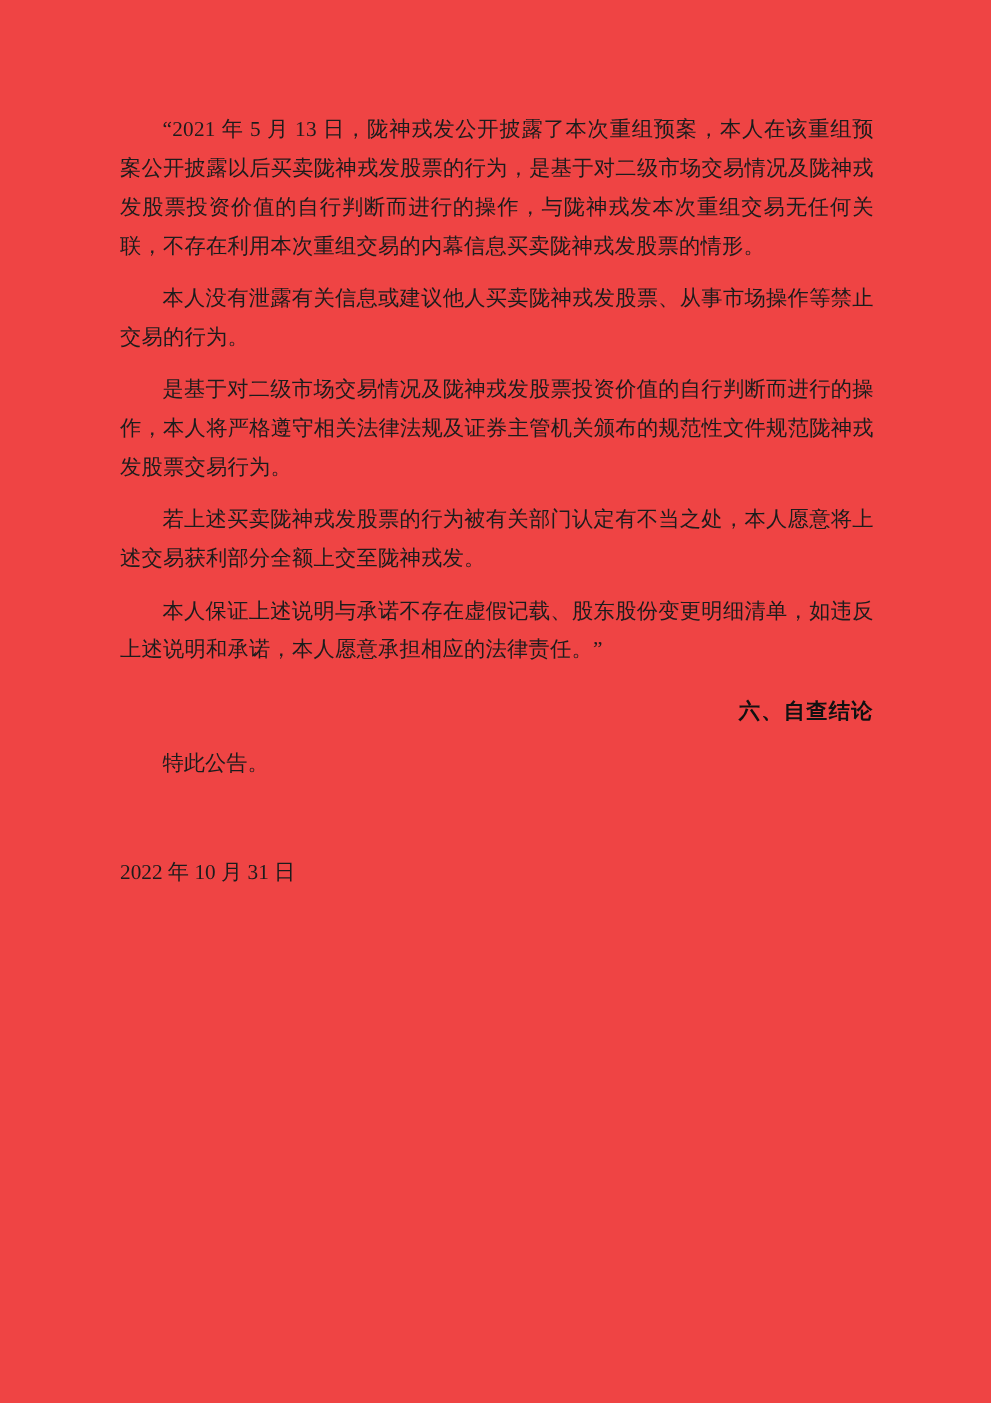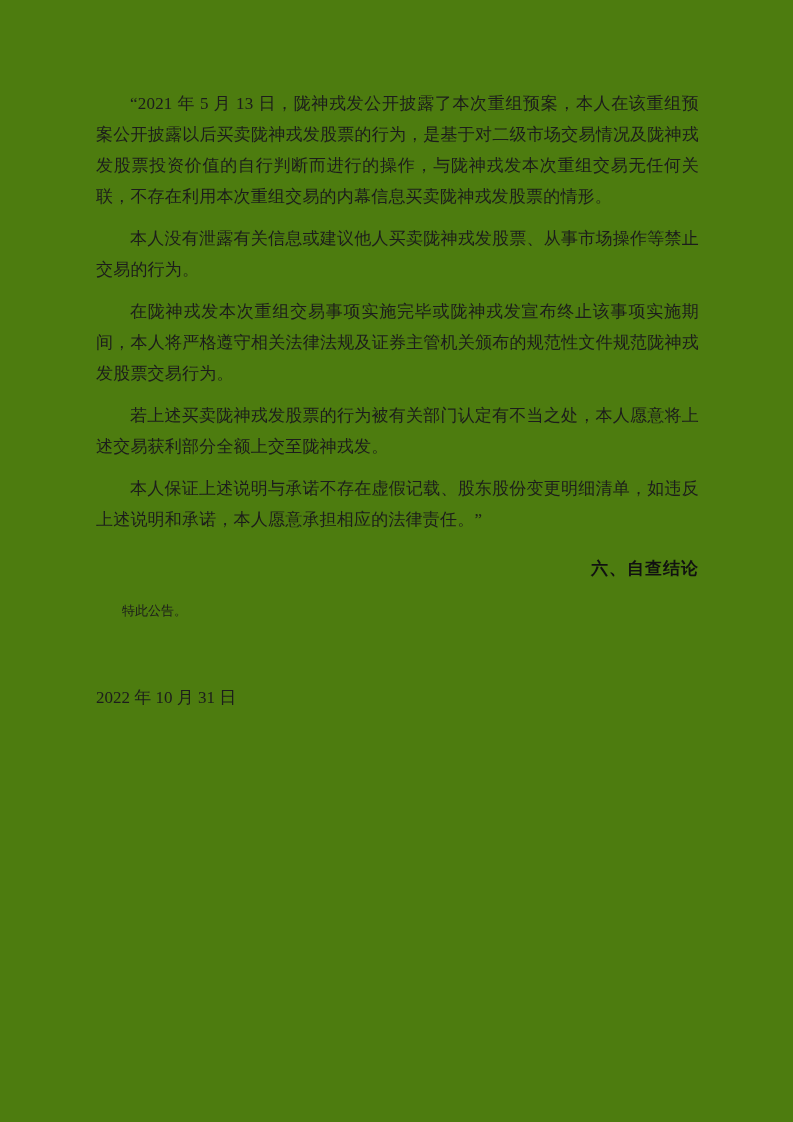--- a/index.html
+++ b/index.html
@@ -4,21 +4,21 @@
 <style>
   html, body {
     margin: 0;
     padding: 0;
     background: #ffffff;
   }
   .page {
     position: relative;
     width: 793px;
     height: 1122px;
-    background: #4d7c0f;
+    background: #ef4444;
     overflow: hidden;
     font-family: "Liberation Serif", "DejaVu Serif", serif;
     color: #1c1c1c;
   }
   .content {
     position: absolute;
     left: 96px;
     top: 88px;
     width: 603px;
   }
@@ -37,21 +37,21 @@
     font-weight: 700;
     font-size: 17px;
     line-height: 31px;
     text-indent: 2em;
     letter-spacing: 1px;
     color: #111111;
     text-align: right;
   }
   p.closing-line {
     margin: 0;
-    font-size: 13px;
+    font-size: 17px;
     line-height: 31px;
     text-indent: 2em;
   }
   .signature-block {
     margin-top: 56px;
   }
   p.signature-company {
     margin: 0;
     font-size: 17px;
     line-height: 31px;
@@ -70,21 +70,21 @@
 <body>
 
 <div class="page">
   <div class="content">
 
     <p class="body-para">“2021 年 5 月 13 日，陇神戎发公开披露了本次重组预案，本人在该重组预案公开披露以后买卖陇神戎发股票的行为，是基于对二级市场交易情况及陇神戎发股票投资价值的自行判断而进行的操作，与陇神戎发本次重组交易无任何关联，不存在利用本次重组交易的内幕信息买卖陇神戎发股票的情形。</p>
 
 
     <p class="body-para">本人没有泄露有关信息或建议他人买卖陇神戎发股票、从事市场操作等禁止交易的行为。</p>
 
-    <p class="body-para">在陇神戎发本次重组交易事项实施完毕或陇神戎发宣布终止该事项实施期间，本人将严格遵守相关法律法规及证券主管机关颁布的规范性文件规范陇神戎发股票交易行为。</p>
+    <p class="body-para">是基于对二级市场交易情况及陇神戎发股票投资价值的自行判断而进行的操作，本人将严格遵守相关法律法规及证券主管机关颁布的规范性文件规范陇神戎发股票交易行为。</p>
 
     <p class="body-para">若上述买卖陇神戎发股票的行为被有关部门认定有不当之处，本人愿意将上述交易获利部分全额上交至陇神戎发。</p>
 
     <p class="body-para">本人保证上述说明与承诺不存在虚假记载、股东股份变更明细清单，如违反上述说明和承诺，本人愿意承担相应的法律责任。”</p>
 
     <h2 class="section-heading">六、自查结论</h2>
 
 
     <p class="closing-line">特此公告。</p>
 

